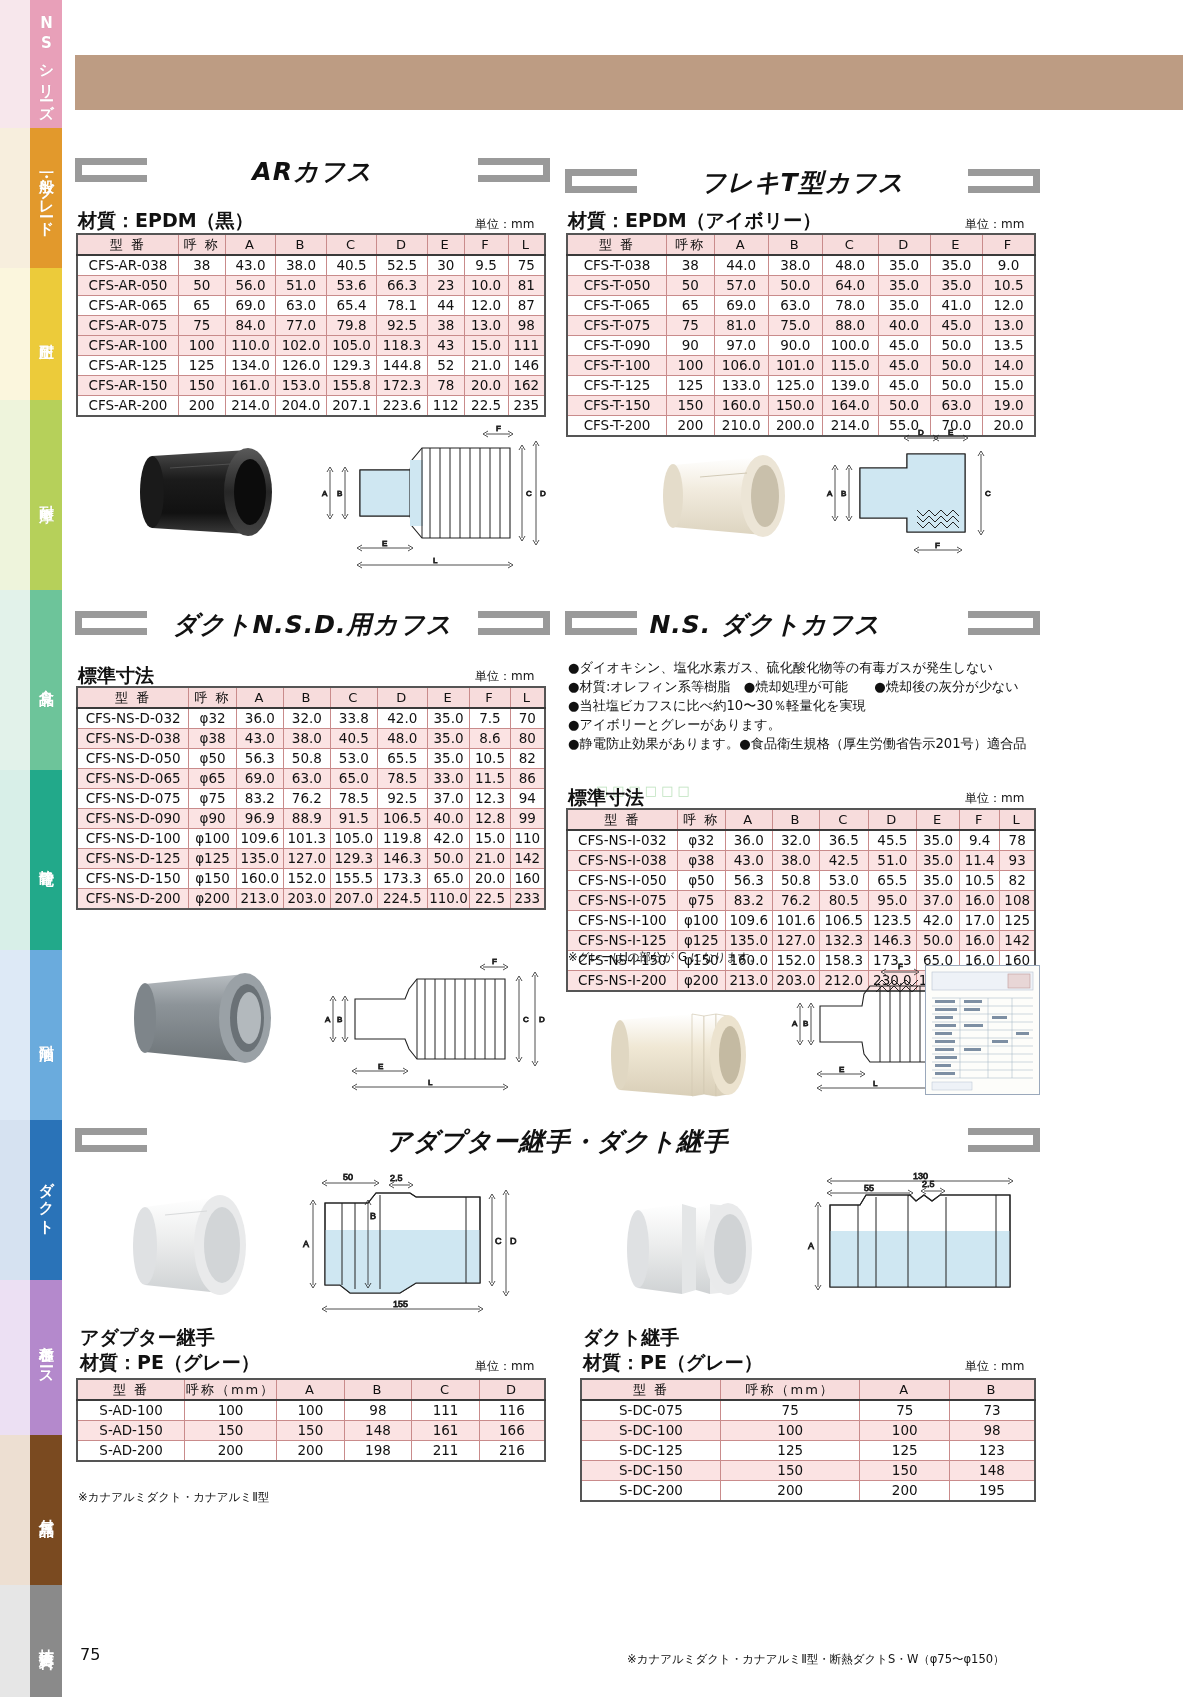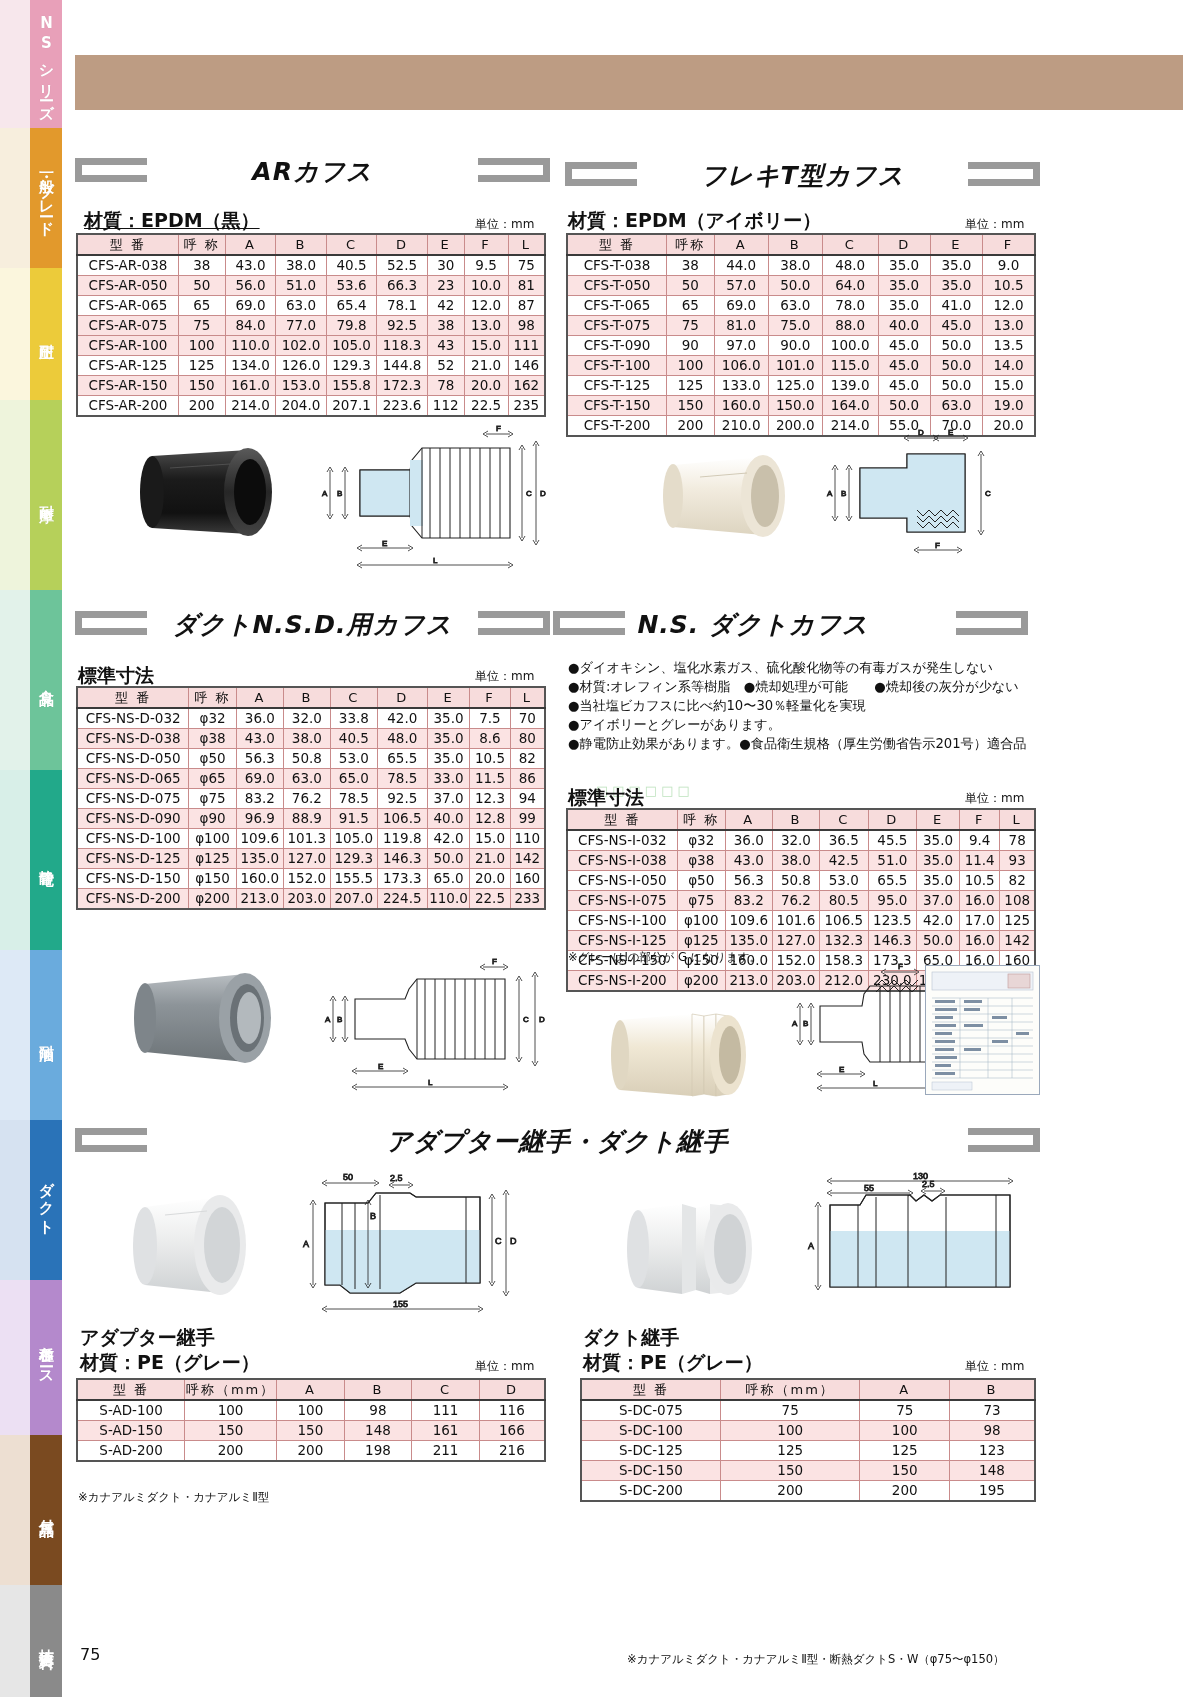--- a/index.html
+++ b/index.html
@@ -217,21 +217,21 @@
       </div>
     <div class="bar-r" style="left:403px;">
         <div class="deco rev">
           <i class="t"></i>
           <i class="b"></i>
           <i class="v"></i>
         </div>
       </div>
     <div class="title">ARカフス</div>
   </div>
-  <div class="matlabel" style="left:84px; top:208px;text-decoration:underline;">材質：EPDM（黒）</div>
+  <div class="matlabel" style="left:78px; top:208px;">材質：EPDM（黒）</div>
   <div class="unit" style="left:475px; top:216px;">単位：mm</div>
   <table class="dt" id="tbl-ar" style="left:76px; top:233px; width:470px;">
       <thead>
         <tr>
           <th style="width: 108px;">型  番</th>
           <th style="width: 50px;">呼  称</th>
           <th style="width: 54px;">A</th>
           <th style="width: 54px;">B</th>
           <th style="width: 54px;">C</th>
           <th style="width: 54px;">D</th>
@@ -263,21 +263,21 @@
           <td>10.0</td>
           <td>81</td>
         </tr>
         <tr>
           <td>CFS-AR-065</td>
           <td>65</td>
           <td>69.0</td>
           <td>63.0</td>
           <td>65.4</td>
           <td>78.1</td>
-          <td>42</td>
+          <td>44</td>
           <td>12.0</td>
           <td>87</td>
         </tr>
         <tr class="alt">
           <td>CFS-AR-075</td>
           <td>75</td>
           <td>84.0</td>
           <td>77.0</td>
           <td>79.8</td>
           <td>92.5</td>
@@ -325,21 +325,21 @@
           <td>204.0</td>
           <td>207.1</td>
           <td>223.6</td>
           <td>112</td>
           <td>22.5</td>
           <td>235</td>
         </tr>
       </tbody>
     </table>
 
-  <div class="sec-head" style="left:565px; top:159px; width:475px;">
+  <div class="sec-head" style="left:565px; top:166px; width:475px;">
     <div class="bar-l" style="left:0;">
         <div class="deco">
           <i class="t"></i>
           <i class="b"></i>
           <i class="v"></i>
         </div>
       </div>
     <div class="bar-r" style="left:403px;">
         <div class="deco rev">
           <i class="t"></i>
@@ -732,21 +732,21 @@
           <td>224.5</td>
           <td>110.0</td>
           <td>22.5</td>
           <td>233</td>
         </tr>
       </tbody>
     </table>
 
   <div class="watermark" style="left:596px; top:783px;">□□□□□□</div>
 
-  <div class="sec-head" style="left:553px; top:608px; width:400px;">
+  <div class="sec-head" style="left:565px; top:608px; width:400px;">
     <div class="bar-l" style="left:0;">
         <div class="deco">
           <i class="t"></i>
           <i class="b"></i>
           <i class="v"></i>
         </div>
       </div>
     <div class="bar-r" style="left:403px;">
         <div class="deco rev">
           <i class="t"></i>

